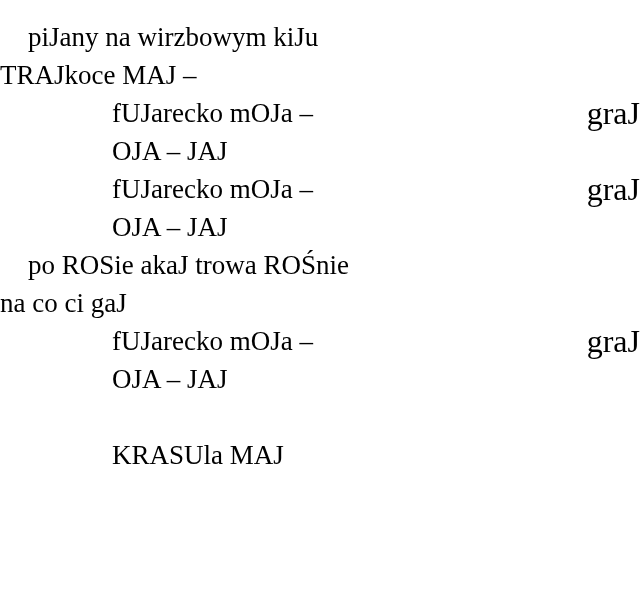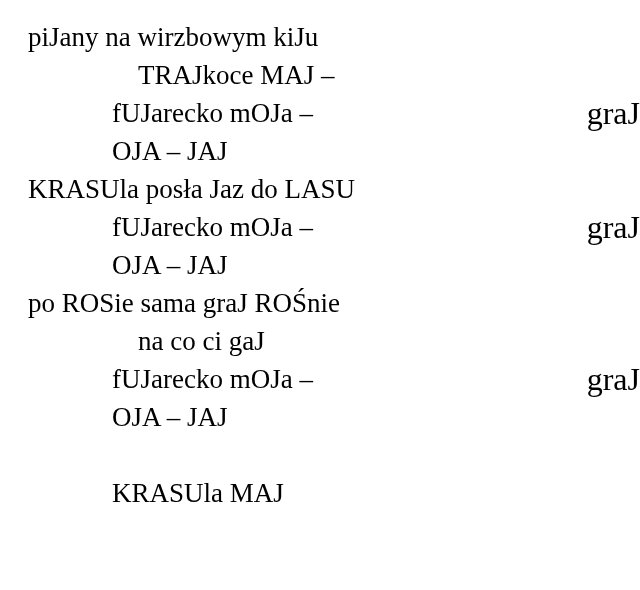--- a/index.html
+++ b/index.html
@@ -31,43 +31,42 @@
     line-height: 38px;
     white-space: pre;
     height: 38px;
   }
   .line .text {
     display: inline-block;
   }
   
   .indent-0 .text { margin-left: 28px; }
   .indent-1 .text { margin-left: 112px; }
-  .indent-2 .text { margin-left: 138px; }
+  .indent-2 .text { }
 
   .right {
     position: absolute;
     right: 0px;
     top: 0;
     font-size: 32px;
     line-height: 38px;
     white-space: pre;
   }
 </style>
 </head>
 <body>
 
 <div class="page">
   <div class="lyrics" id="lyrics-body">
       <div class="line indent-0"><span class="text">piJany na wirzbowym kiJu</span></div>
       <div class="line indent-2"><span class="text">TRAJkoce MAJ –</span></div>
       <div class="line indent-1"><span class="text">fUJarecko mOJa –</span><span class="right">graJ</span></div>
       <div class="line indent-1"><span class="text">OJA – JAJ</span></div>
-      <div class="line indent-0"><span class="text">KRASUla posła Jaz do LASU</span></div>
       <div class="line indent-1"><span class="text">fUJarecko mOJa –</span><span class="right">graJ</span></div>
       <div class="line indent-1"><span class="text">OJA – JAJ</span></div>
-      <div class="line indent-0"><span class="text">po ROSie sama graJ ROŚnie</span></div>
+      <div class="line indent-0"><span class="text">po ROSie akaJ trowa ROŚnie</span></div>
       <div class="line indent-2"><span class="text">na co ci gaJ</span></div>
       <div class="line indent-1"><span class="text">fUJarecko mOJa –</span><span class="right">graJ</span></div>
       <div class="line indent-1"><span class="text">OJA – JAJ</span></div>
       <div class="line indent-0"><span class="text"></span></div>
       <div class="line indent-1"><span class="text">KRASUla MAJ</span></div>
     </div>
 </div>
 
 </body></html>

